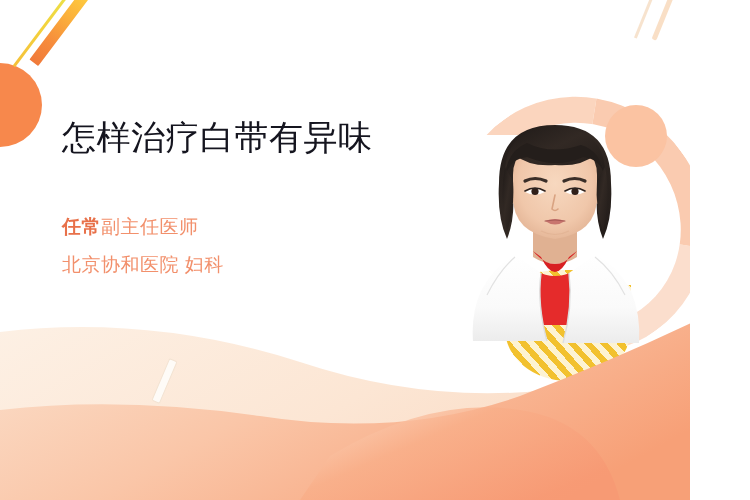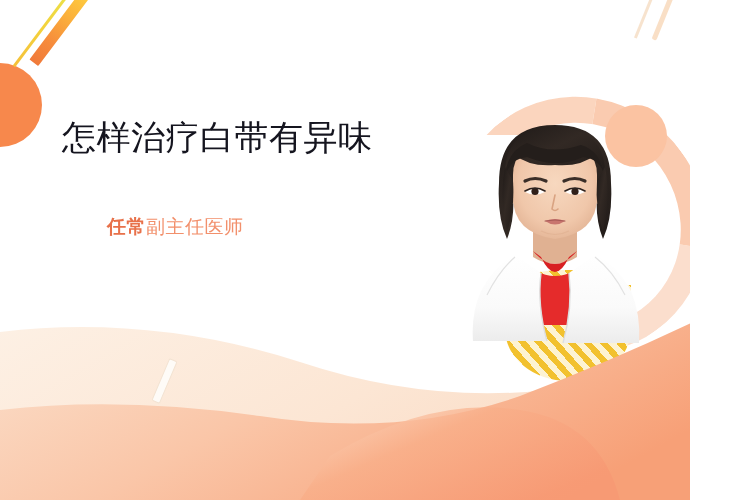--- a/index.html
+++ b/index.html
@@ -183,21 +183,20 @@
   #doctor-line {
     margin-top: 56px;
     font-size: 19px;
     line-height: 1.5;
     white-space: nowrap;
   }
   #doctor-name {
     font-weight: 700;
     color: #E8714A;
     letter-spacing: .5px;
-    margin-left: 45px;
   }
   #doctor-rank {
     color: #F2906C;
     letter-spacing: .5px;
   }
   #hospital-line {
     margin-top: 9px;
     font-size: 19px;
     line-height: 1.5;
     color: #F2906C;
@@ -326,15 +325,16 @@
     </svg>
   </div>
 
   <div class="deco" id="stripe-mid"></div>
 
   <div id="text-block">
     <h1 id="video-title">怎样治疗白带有异味</h1>
     <div id="doctor-line">
       <span id="doctor-name">任常</span><span id="doctor-rank">副主任医师</span>
     </div>
+    <div id="hospital-line">北京协和医院  妇科</div>
   </div>
 
 </div>
 
 </body></html>

